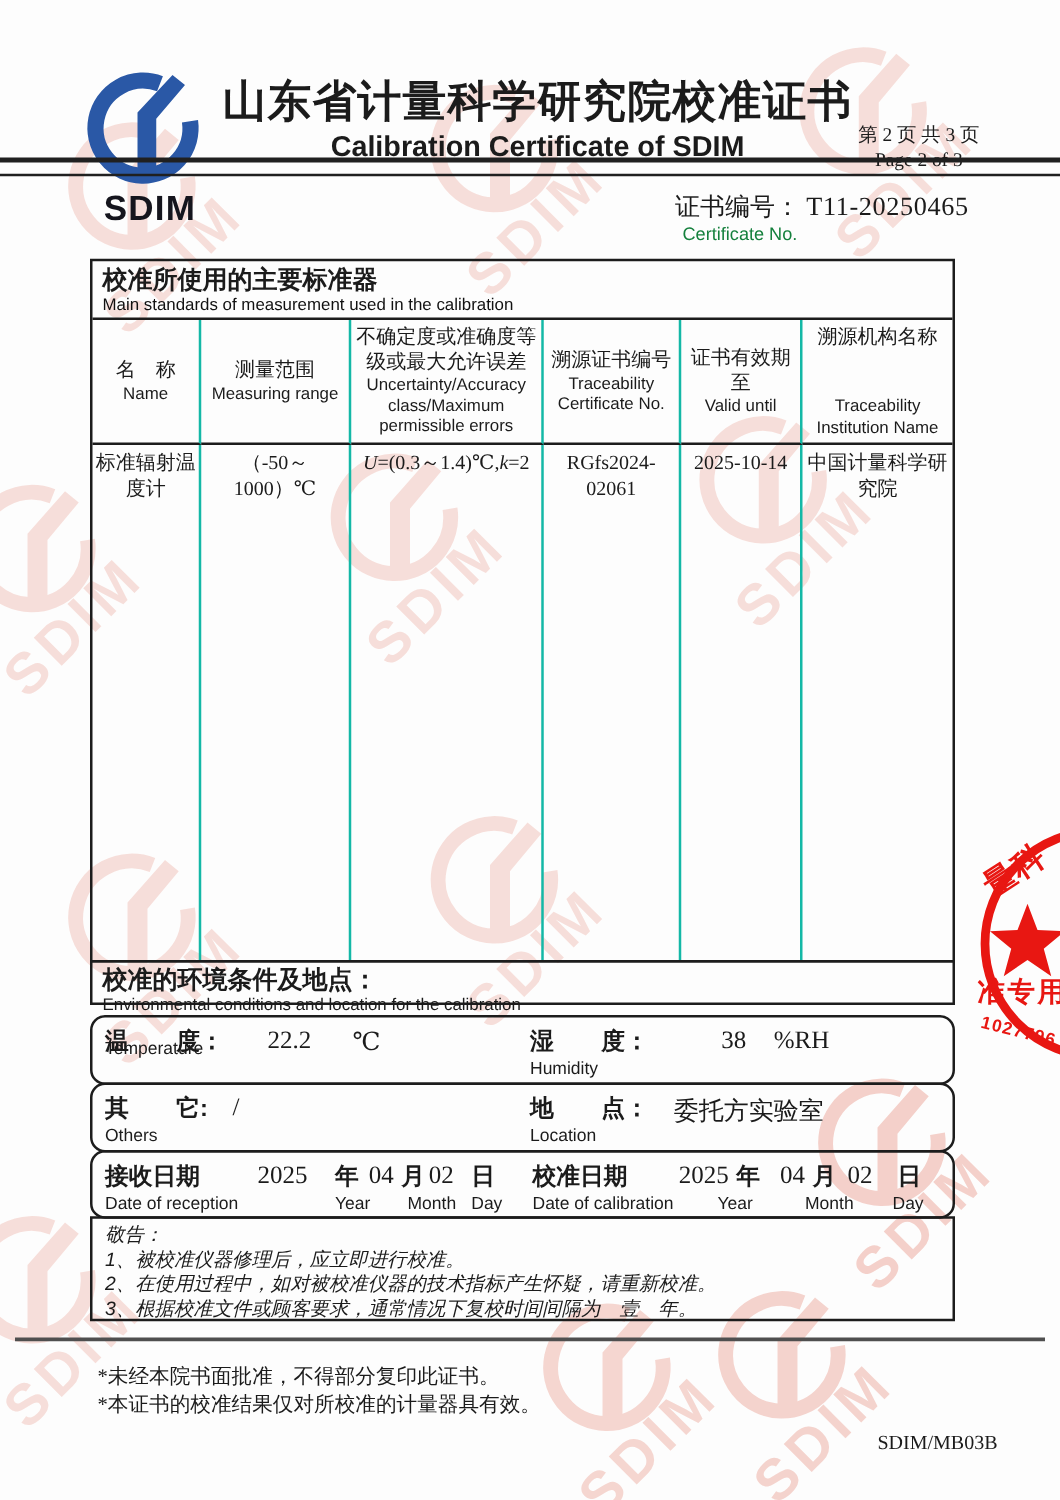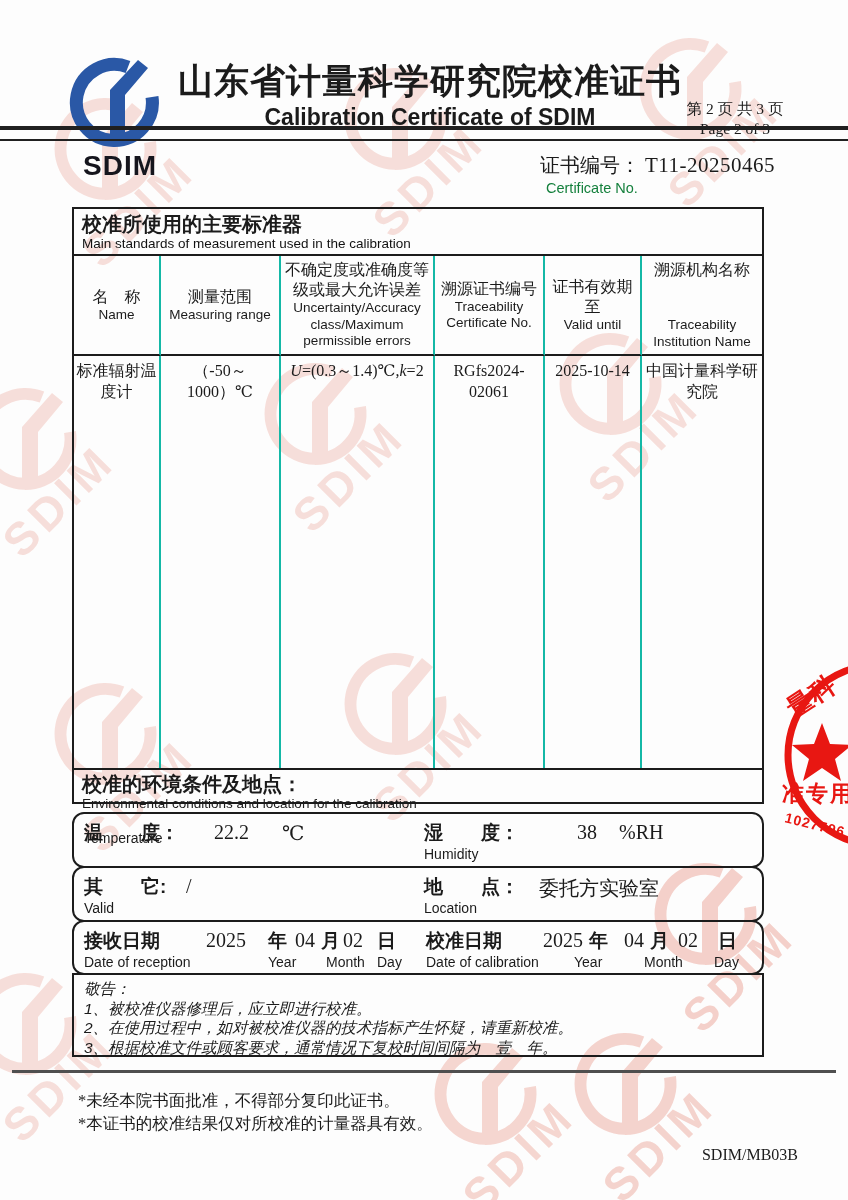--- a/index.html
+++ b/index.html
@@ -270,21 +270,21 @@
       <span class="tok sub" style="left:10px;top:16px">Temperature</span>
       <span class="tok cnb" style="left:350px;top:6px">湿　　度：</span>
       <span class="tok val" style="left:503px;top:7px">38</span>
       <span class="tok val" style="left:545px;top:7px">%RH</span>
       <span class="tok sub" style="left:350px;top:32px">Humidity</span>
     </div>
 
     <div class="box row-box oth-row">
       <span class="tok cnb" style="left:10px;top:6px">其　　它:</span>
       <span class="tok val" style="left:112px;top:7px">/</span>
-      <span class="tok sub" style="left:10px;top:32px">Valid</span>
+      <span class="tok sub" style="left:10px;top:32px">Others</span>
       <span class="tok cnb" style="left:350px;top:6px">地　　点：</span>
       <span class="tok val" style="left:465px;top:7px">委托方实验室</span>
       <span class="tok sub" style="left:350px;top:32px">Location</span>
     </div>
 
     <div class="box row-box date-row">
       <span class="tok cnb" style="left:10px;top:6px">接收日期</span>
       <span class="tok val" style="left:132px;top:7px">2025</span>
       <span class="tok cnb" style="left:194px;top:6px">年</span>
       <span class="tok val" style="left:221px;top:7px">04</span>

